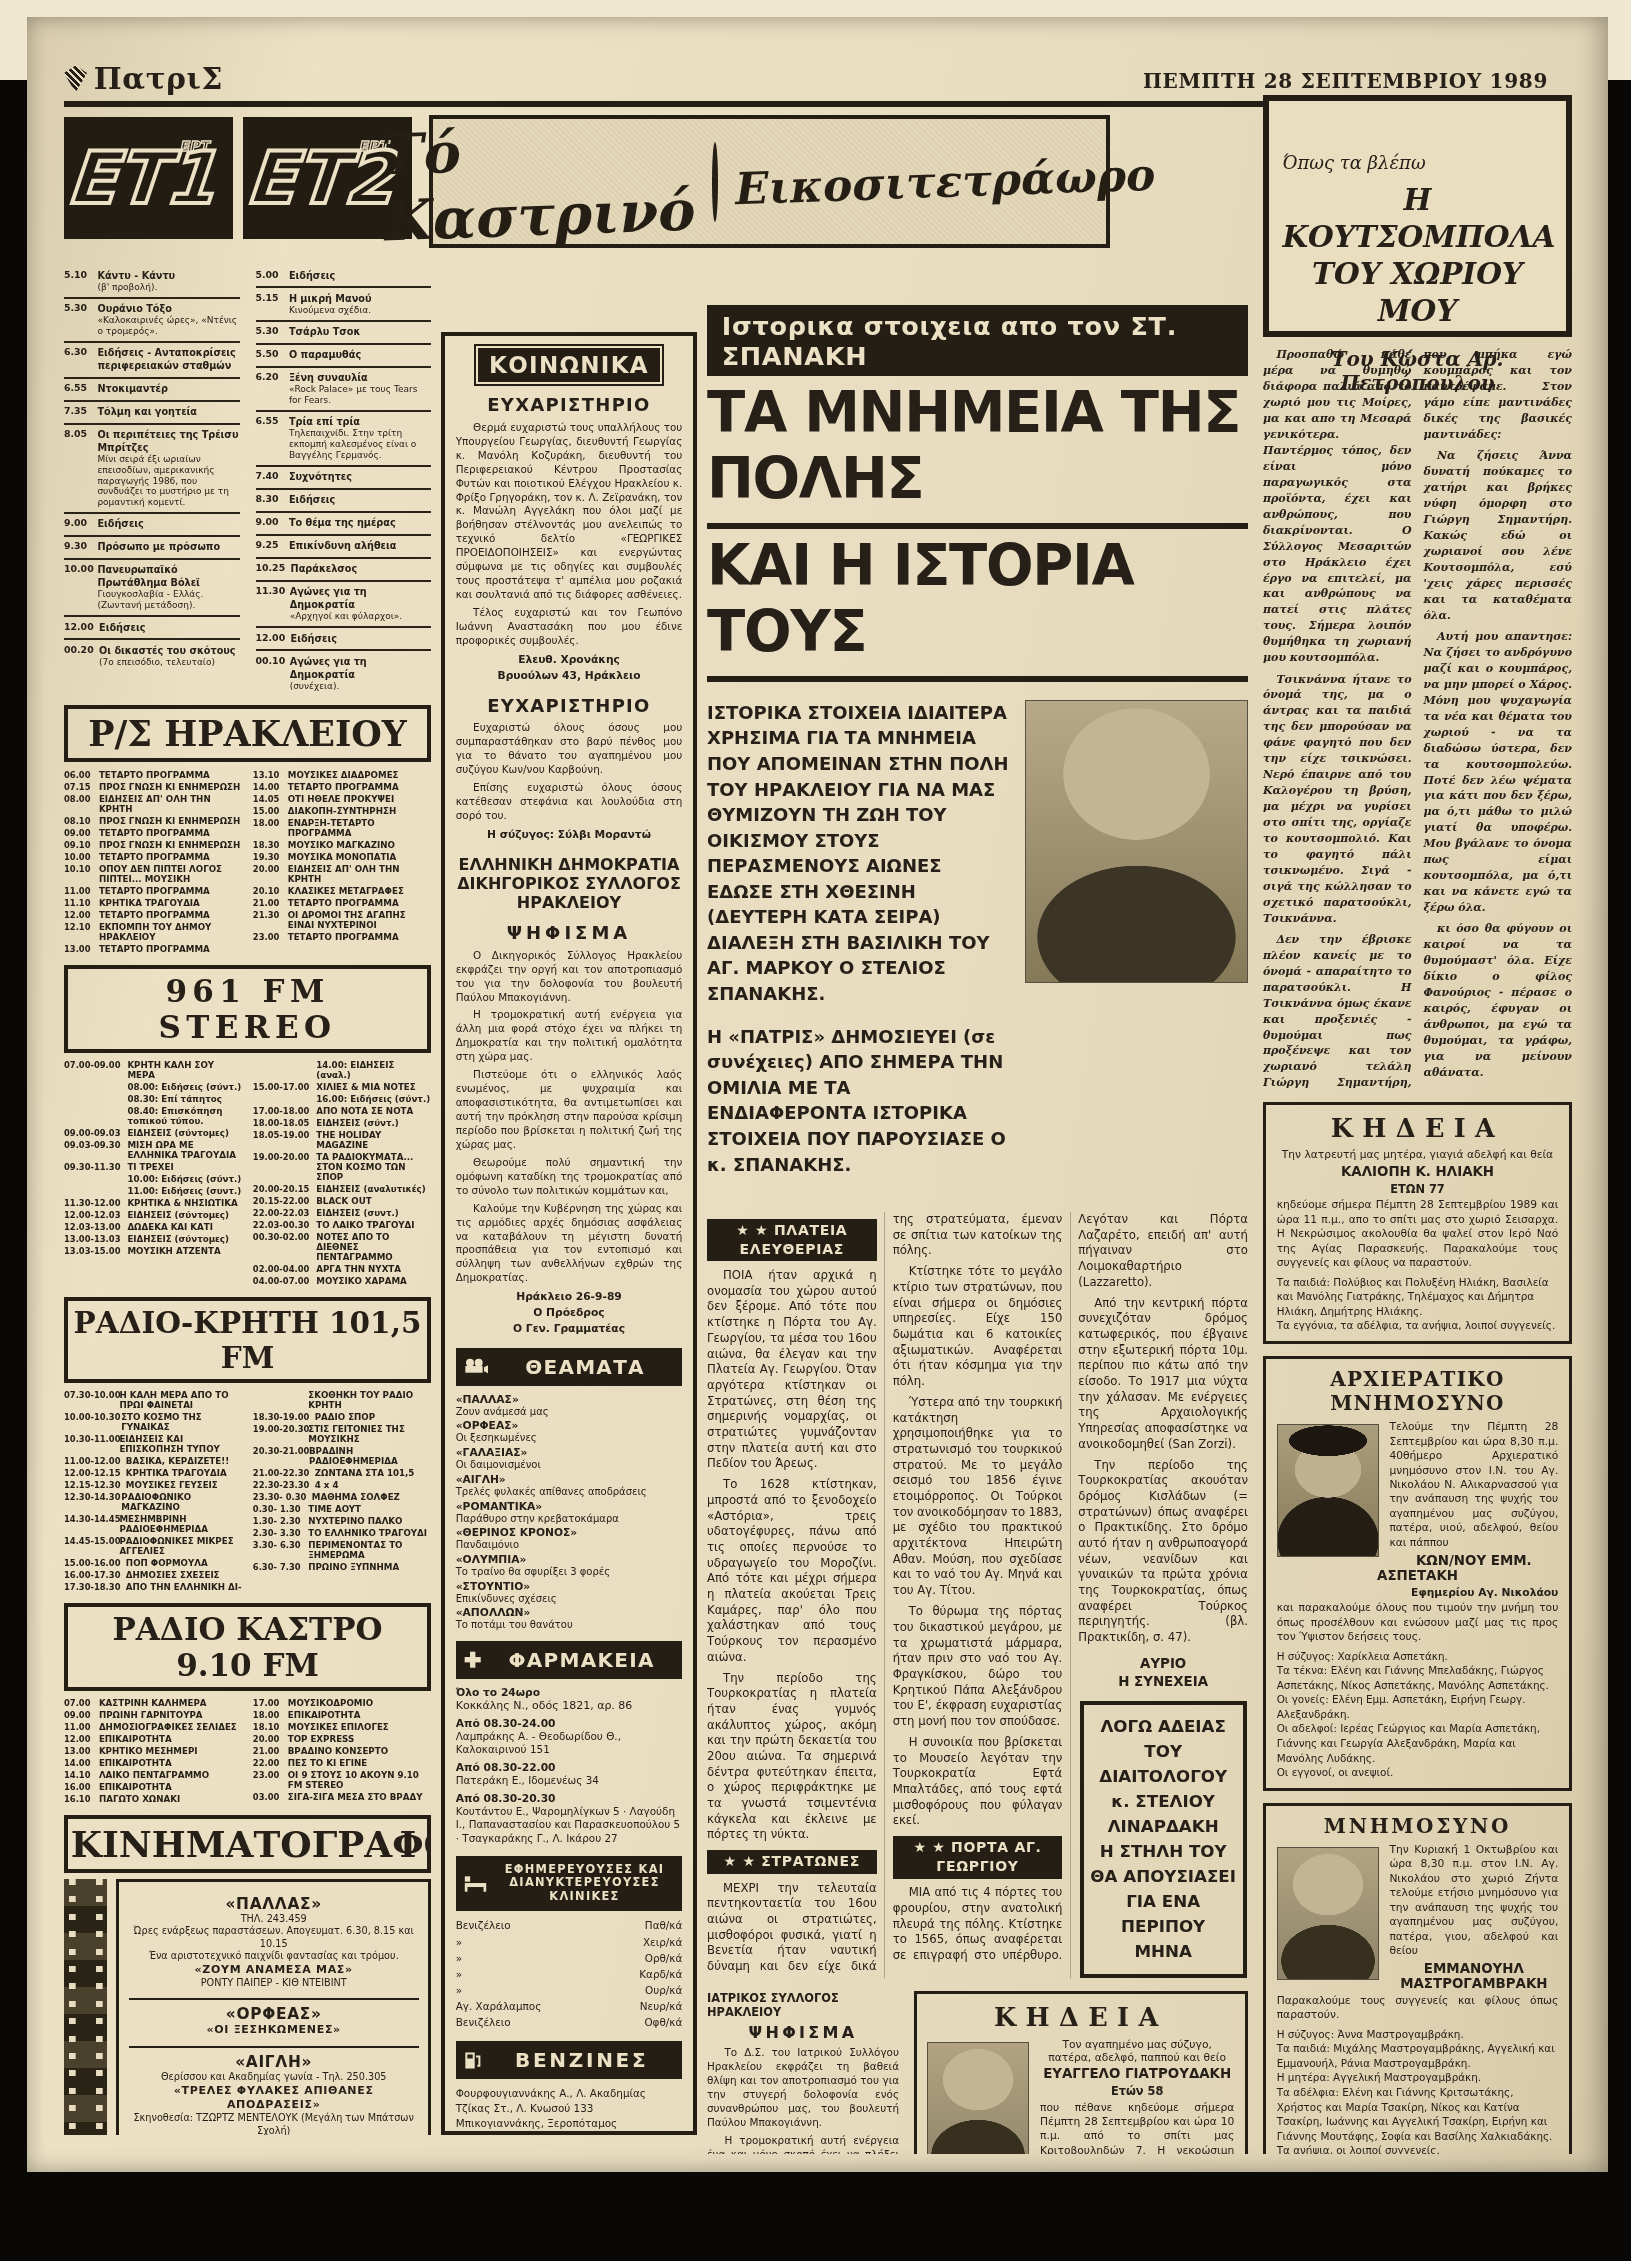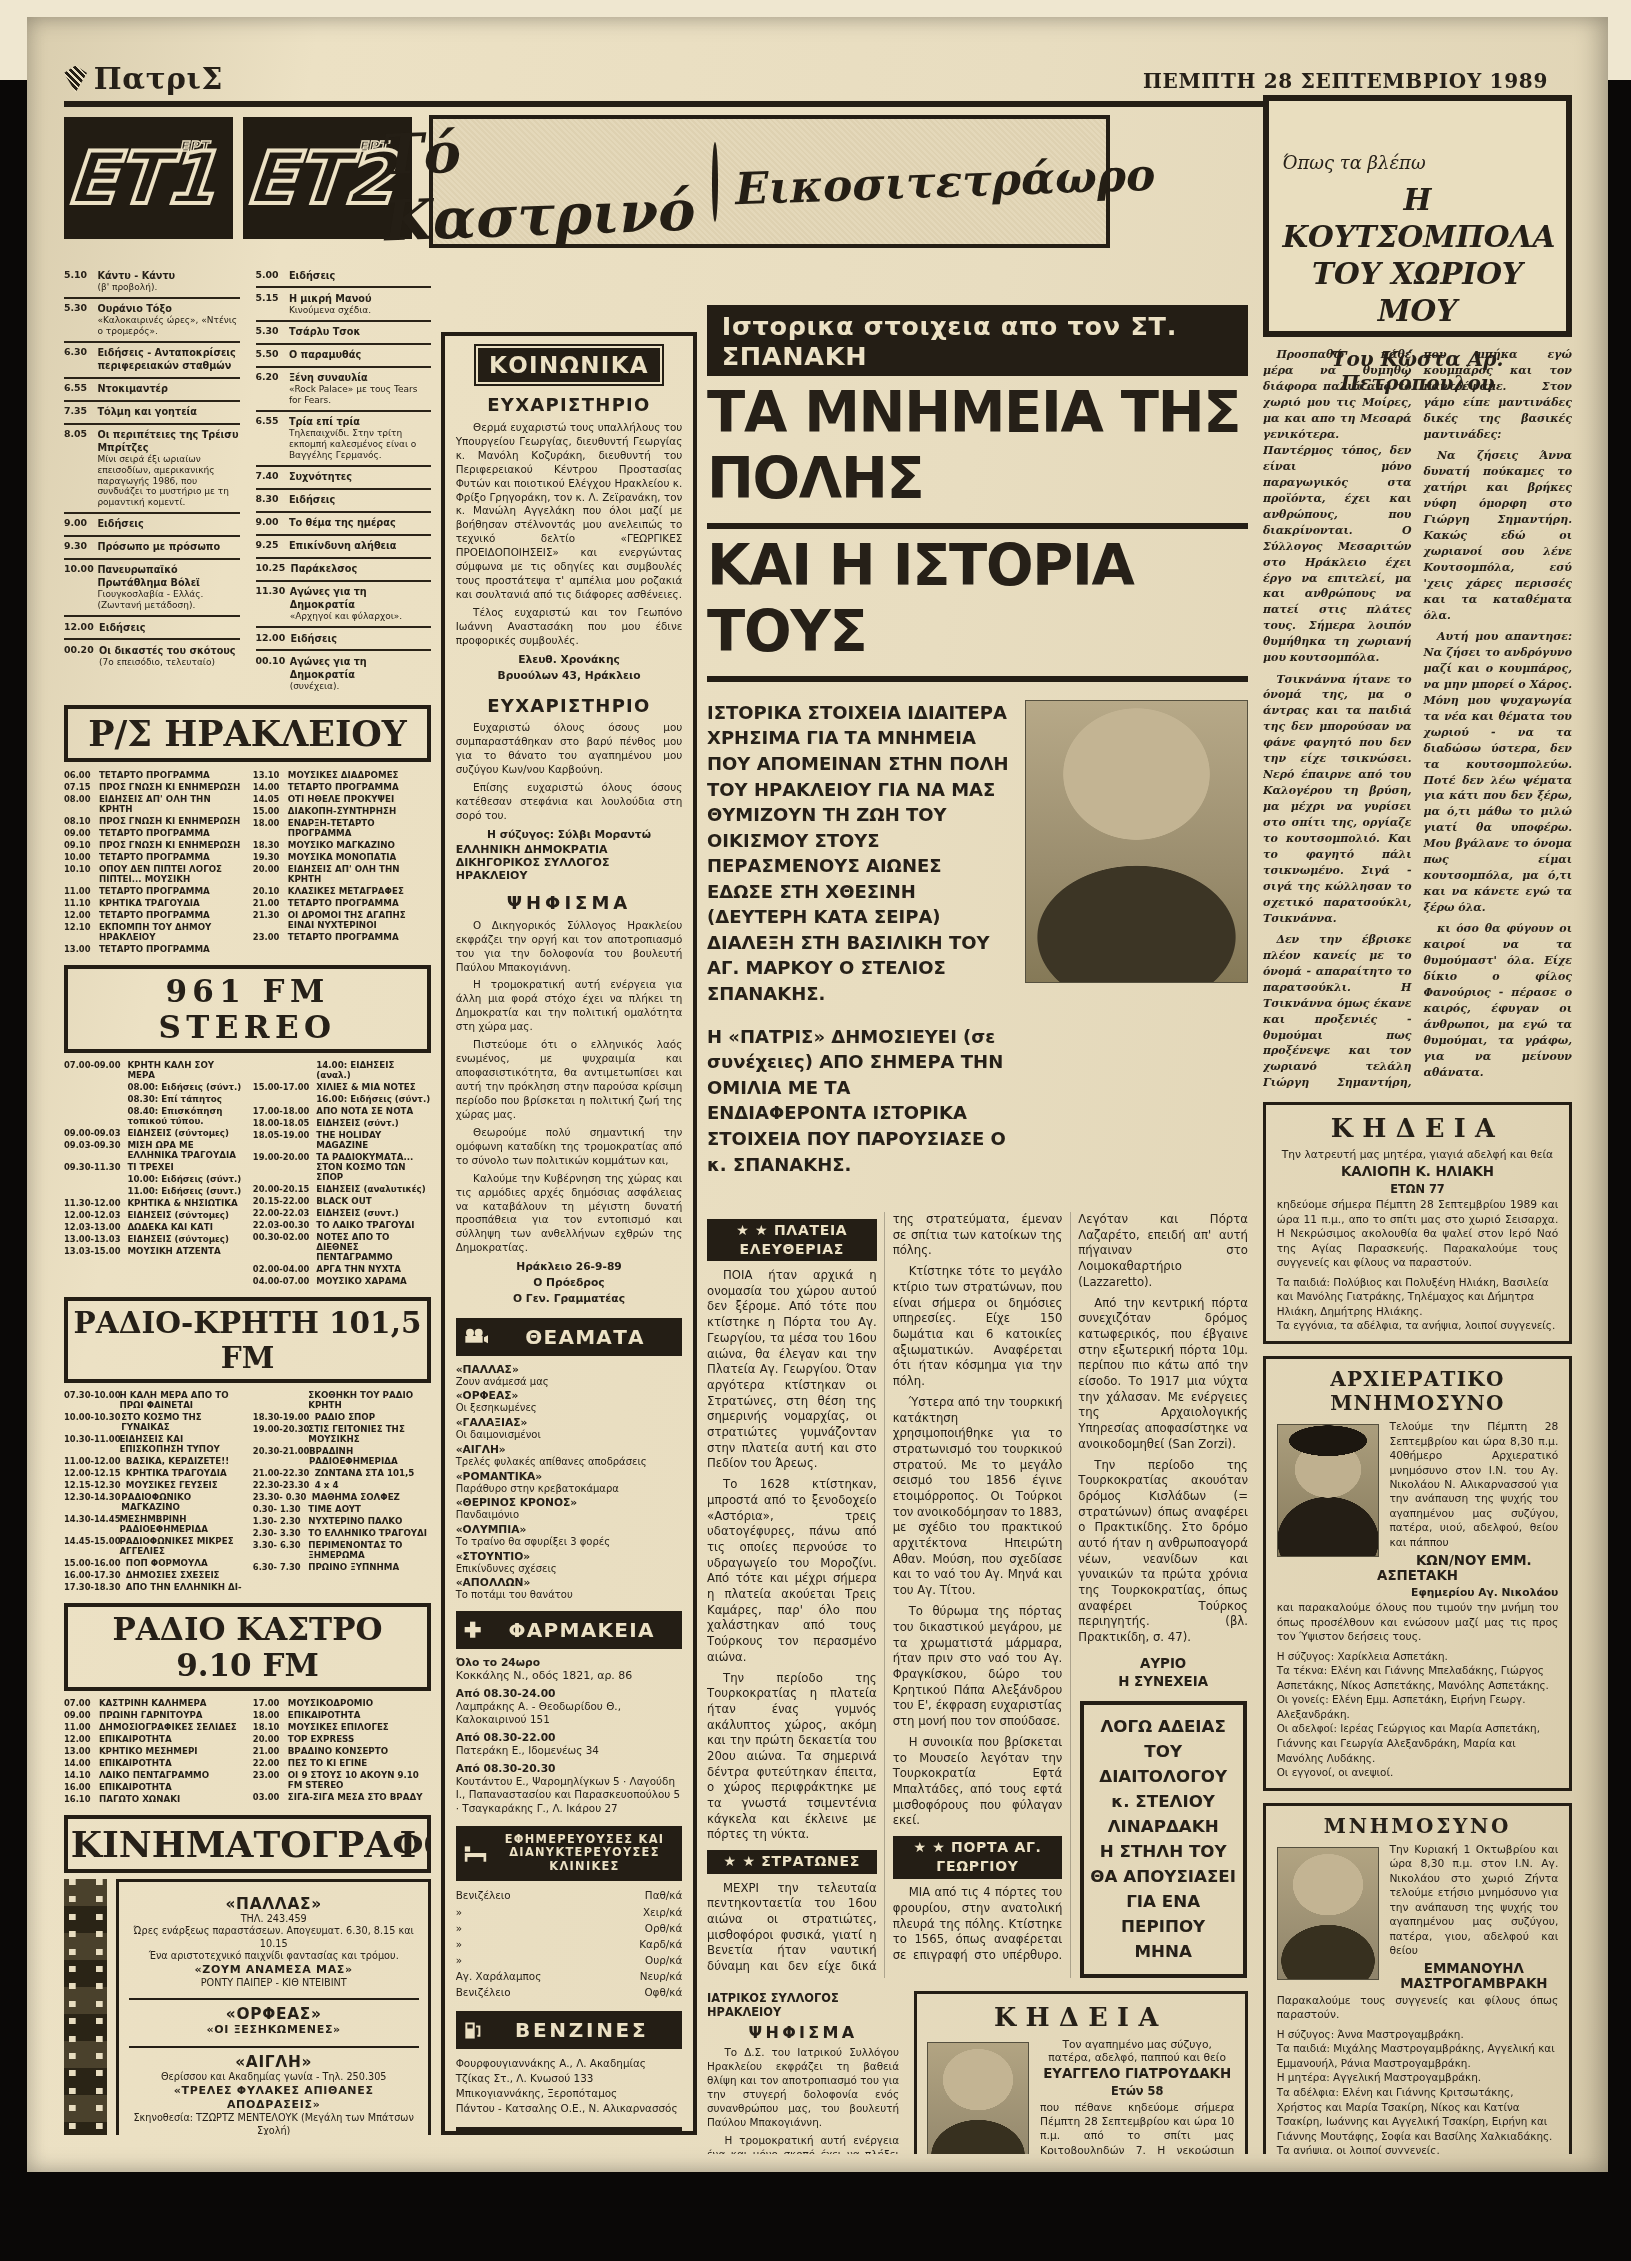--- a/index.html
+++ b/index.html
@@ -827,21 +827,21 @@
         <div class="subhead">ΕΥΧΑΡΙΣΤΗΡΙΟ</div>
         <div class="bodytext">
 
         <p>Ευχαριστώ όλους όσους μου συμπαραστάθηκαν στο βαρύ πένθος μου για το θάνατο του αγαπημένου μου συζύγου Κων/νου Καρβούνη.</p>
             <p>Επίσης ευχαριστώ όλους όσους κατέθεσαν στεφάνια και λουλούδια στη σορό του.</p>
           </div>
         <div class="sig">
             <div>Η σύζυγος: Σύλβι Μοραντώ</div>
           </div>
 
-        <div style="margin-top:0;font-weight:bold;font-size:11px;">
+        <div style="margin-top:12px;font-weight:bold;font-size:16px;text-align:center;">
           <div>ΕΛΛΗΝΙΚΗ ΔΗΜΟΚΡΑΤΙΑ</div>
           <div>ΔΙΚΗΓΟΡΙΚΟΣ ΣΥΛΛΟΓΟΣ ΗΡΑΚΛΕΙΟΥ</div>
         </div>
         <div class="subhead" style="letter-spacing:4px;">ΨΗΦΙΣΜΑ</div>
         <div class="bodytext">
 
         <p>Ο Δικηγορικός Σύλλογος Ηρακλείου εκφράζει την οργή και τον αποτροπιασμό του για την δολοφονία του βουλευτή Παύλου Μπακογιάννη.</p>
             <p>Η τρομοκρατική αυτή ενέργεια για άλλη μια φορά στόχο έχει να πλήκει τη Δημοκρατία και την πολιτική ομαλότητα στη χώρα μας.</p>
             <p>Πιστεύομε ότι ο ελληνικός λαός ενωμένος, με ψυχραιμία και αποφασιστικότητα, θα αντιμετωπίσει και αυτή την πρόκληση στην παρούσα κρίσιμη περίοδο που βρίσκεται η πολιτική ζωή της χώρας μας.</p>
             <p>Θεωρούμε πολύ σημαντική την ομόφωνη καταδίκη της τρομοκρατίας από το σύνολο των πολιτικών κομμάτων και,</p>

